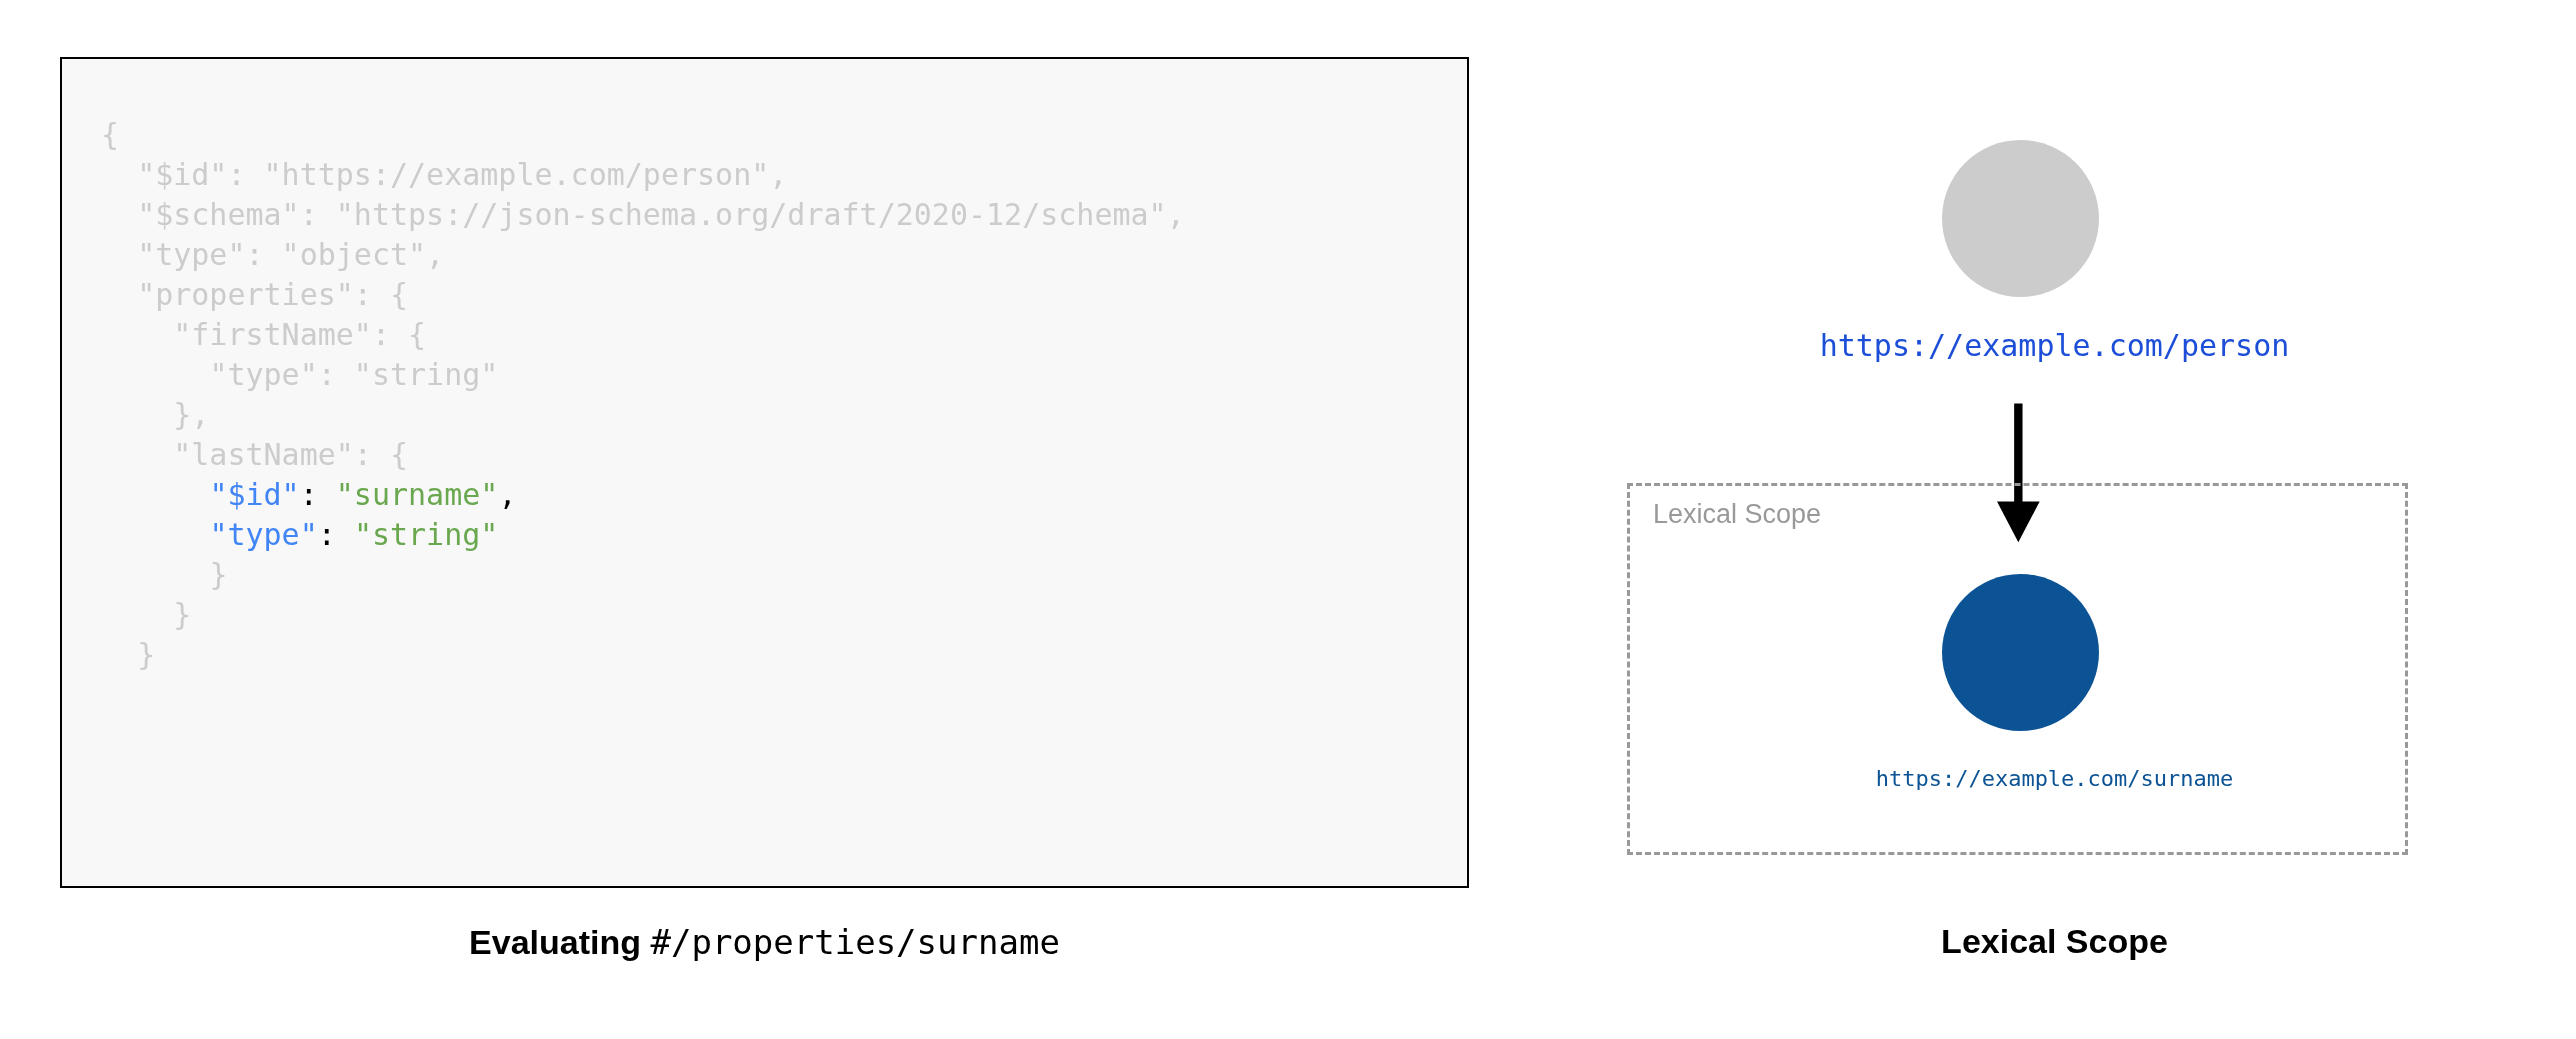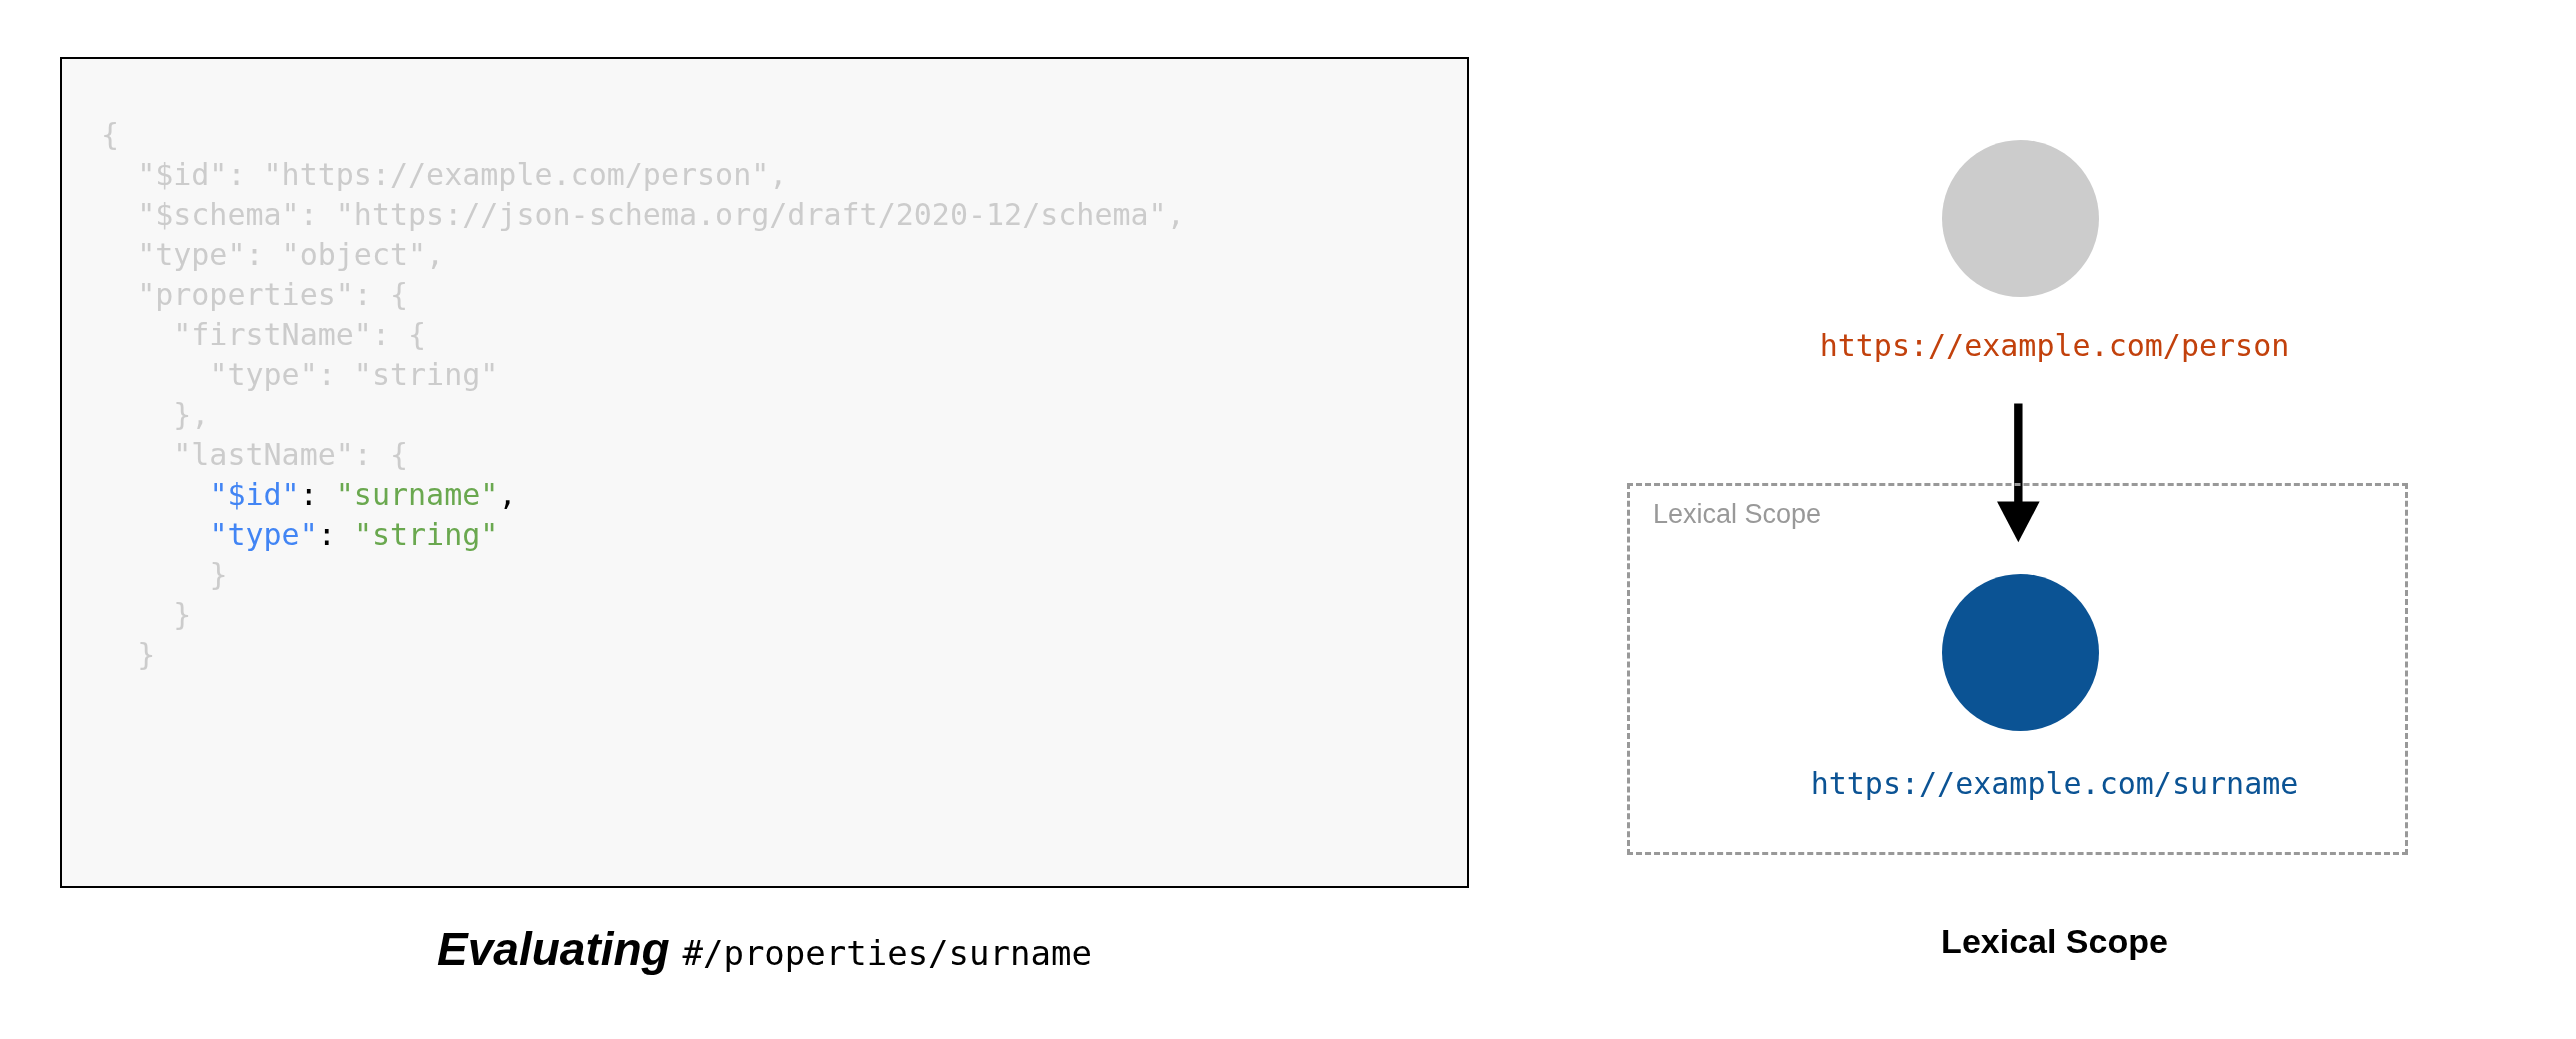--- a/index.html
+++ b/index.html
@@ -57,22 +57,21 @@
     left: 60px;
     top: 922px;
     width: 1409px;
     text-align: center;
     color: #000000;
     white-space: nowrap;
   }
   #left-caption .cap-bold {
     font-family: "Liberation Sans", sans-serif;
     font-weight: bold;
-    font-size: 46px;
-    font-style: italic;
+    font-size: 34px;
   }
   #left-caption .cap-mono {
     font-family: "DejaVu Sans Mono", "Liberation Mono", monospace;
     font-weight: normal;
     font-size: 34px;
   }
 
   
   #right-panel {
     position: absolute;
@@ -93,21 +92,21 @@
     background: #cccccc;
   }
   #root-node-label {
     position: absolute;
     left: 0px;
     top: 328px;
     width: 1043px;
     text-align: center;
     font-family: "DejaVu Sans Mono", "Liberation Mono", monospace;
     font-size: 30px;
-    color: #c2410c;
+    color: #1d4ed8;
     white-space: nowrap;
   }
 
   
   #scope-arrow {
     position: absolute;
     left: 455px;
     top: 403px;
     width: 71px;
     height: 143px;
@@ -143,21 +142,21 @@
     border-radius: 50%;
     background: #0b5394;
   }
   #child-node-label {
     position: absolute;
     left: 0px;
     top: 766px;
     width: 1043px;
     text-align: center;
     font-family: "DejaVu Sans Mono", "Liberation Mono", monospace;
-    font-size: 30px;
+    font-size: 22px;
     color: #0b5394;
     white-space: nowrap;
   }
 
   #right-caption {
     position: absolute;
     left: 0px;
     top: 922px;
     width: 1043px;
     text-align: center;

